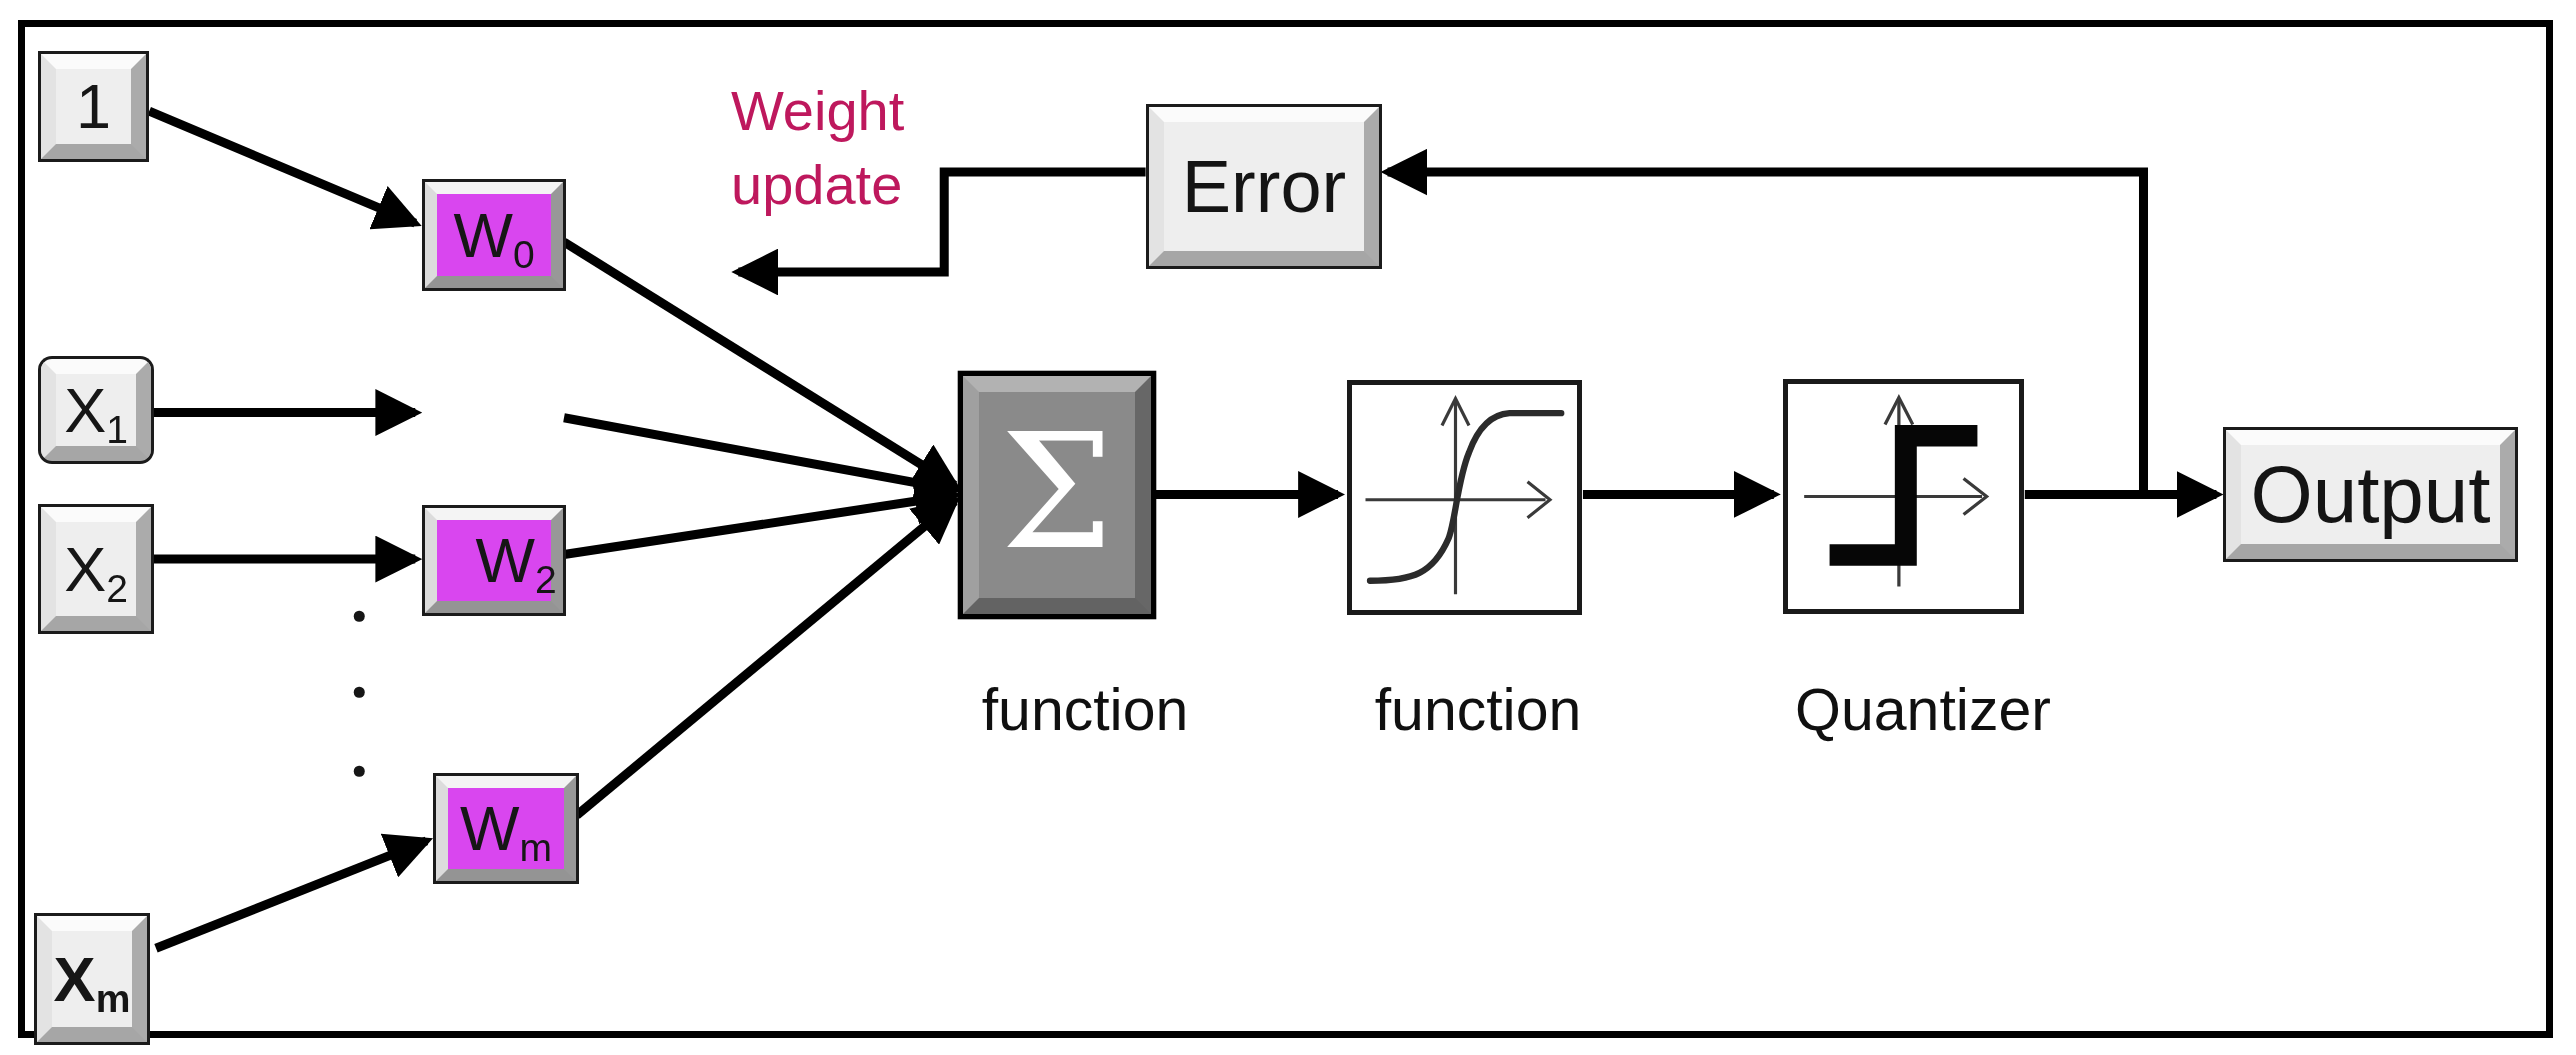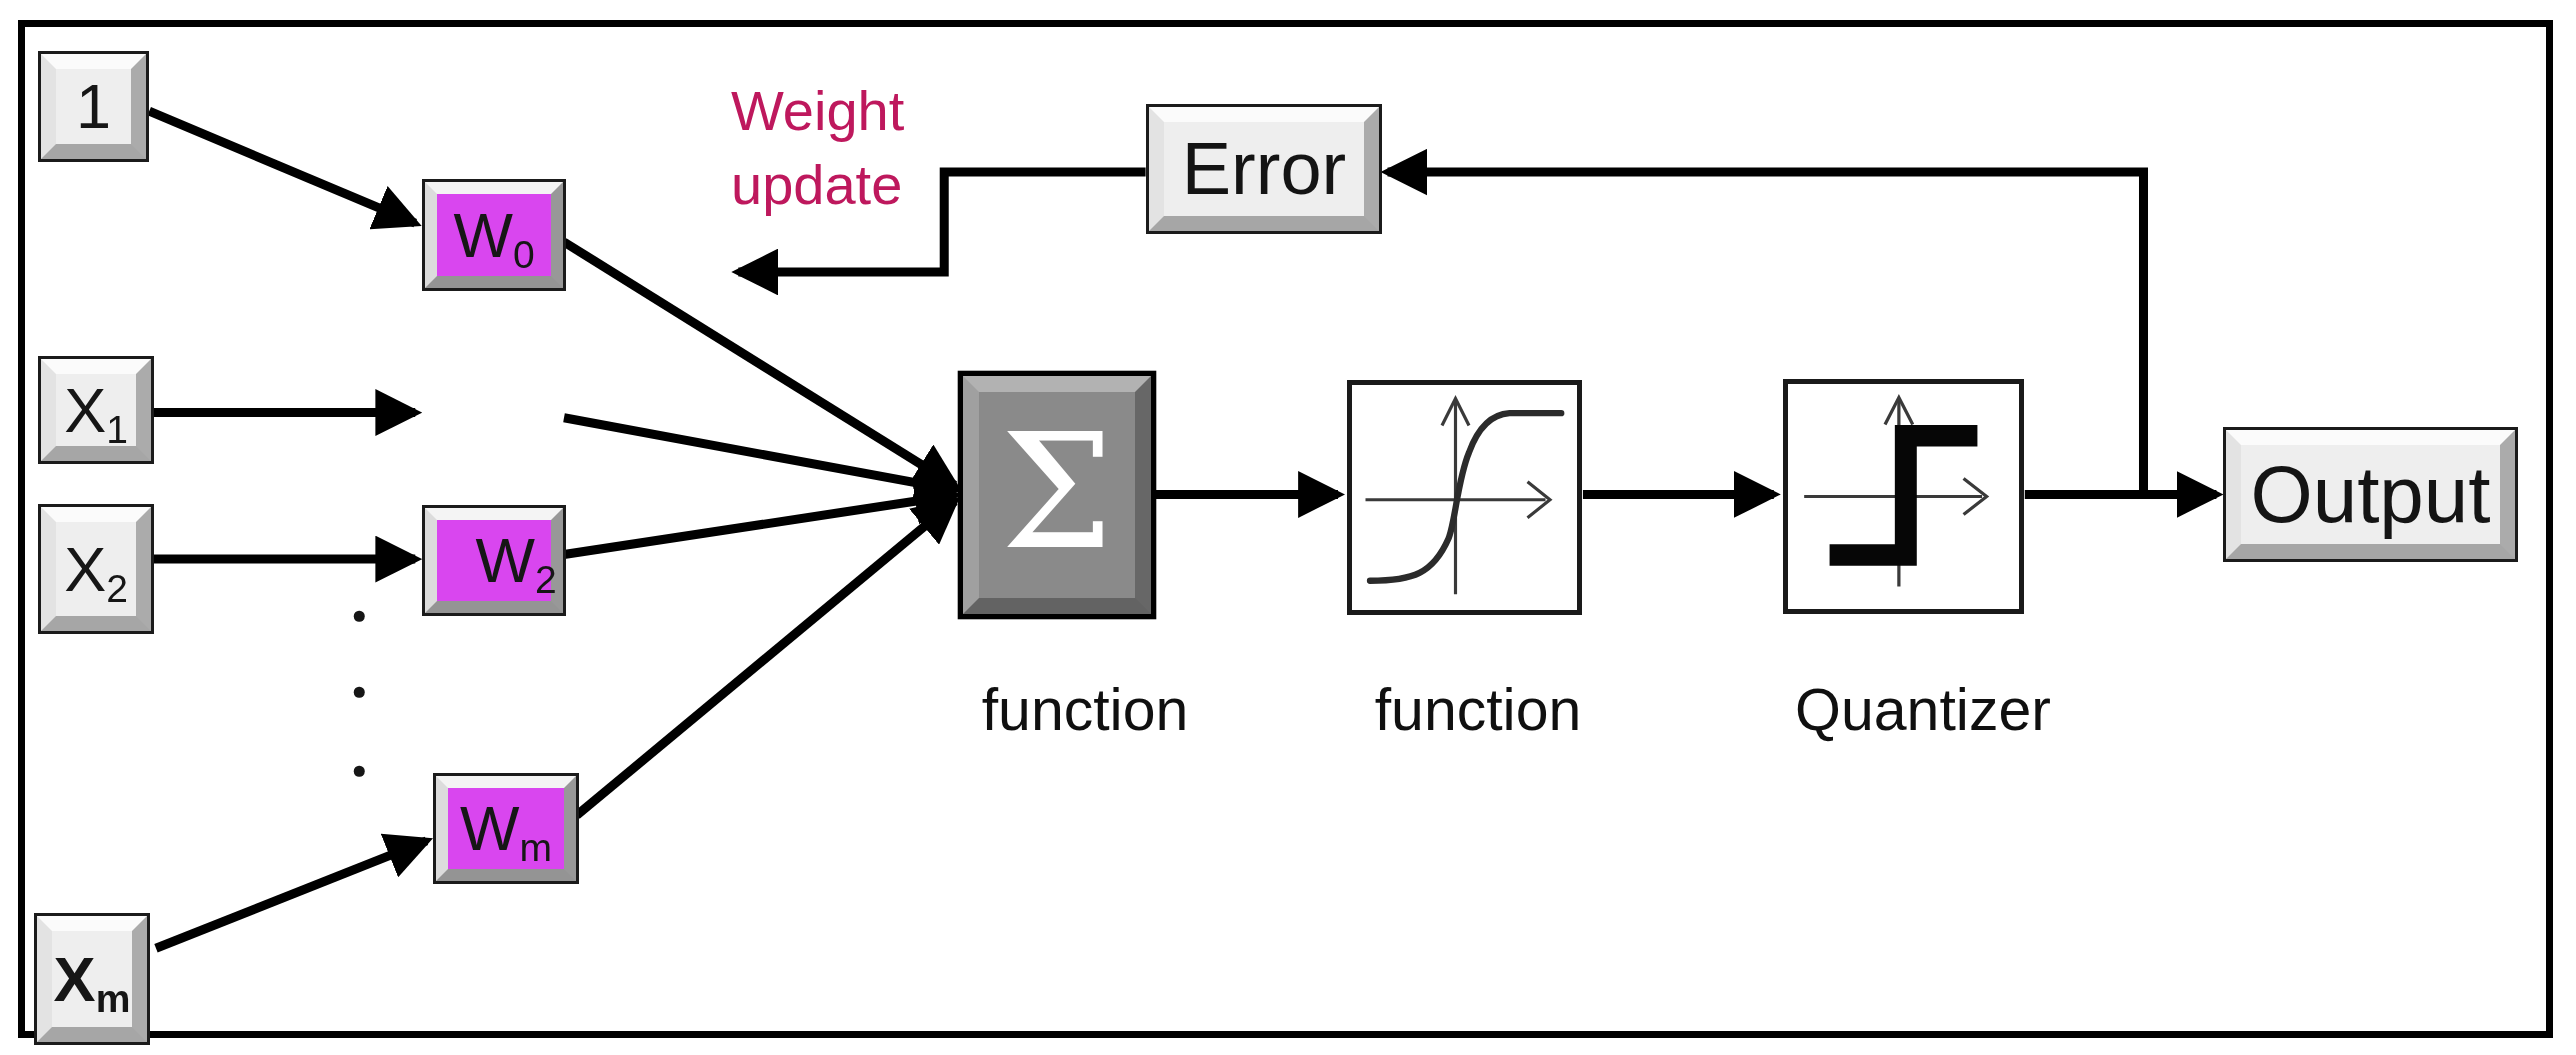--- a/index.html
+++ b/index.html
@@ -91,21 +91,21 @@
       <line x1="2694" y1="658" x2="2949" y2="658" marker-end="url(#arr)"></line>
       <polyline points="2852,662 2852,229 1846,229" marker-end="url(#arr)"></polyline>
       <polyline points="1524,229 1256,229 1256,362 982,362" marker-end="url(#arr)"></polyline>
     </g>
   </svg>
 
   <div class="bevel light" style="left:41px;top:54px;width:105px;height:105px;">
     <span class="nodelabel">1</span>
   </div>
 
-  <div class="bevel light" style="left:41px;top:359px;width:110px;height:102px;">
+  <div class="bevel light" style="left:41px;top:359px;width:110px;height:102px;border-radius:11px;">
     <span class="nodelabel"><span>X</span><sub>1</sub></span>
   </div>
 
   <div class="bevel light" style="left:41px;top:507px;width:110px;height:124px;">
     <span class="nodelabel"><span>X</span><sub>2</sub></span>
   </div>
 
   <div class="bevel light" style="left:37px;top:916px;width:110px;height:126px;font-weight:bold;">
     <span class="nodelabel"><span>X</span><sub>m</sub></span>
   </div>
@@ -152,21 +152,21 @@
         <path d="M42,18 L48,6 L54,18"></path>
       </g>
       <polyline points="18,76 51,76 51,23 82,23" stroke="#060606" stroke-width="9.5" fill="none" stroke-linecap="butt" stroke-linejoin="miter"></polyline>
     </svg>
   </div>
 
   <div class="bevel light" style="left:2226px;top:430px;width:289px;height:129px;">
     <span class="outlabel">Output</span>
   </div>
 
-  <div class="bevel light" style="left:1149px;top:107px;width:230px;height:124px;">
+  <div class="bevel light" style="left:1149px;top:107px;width:230px;height:159px;">
     <span class="biglabel">Error</span>
   </div>
 
   <div class="wupdate">
     <div>Weight</div>
     <div>update</div>
   </div>
 
   <div class="caption" style="left:1085px;top:673px;">
     <div>function</div>

